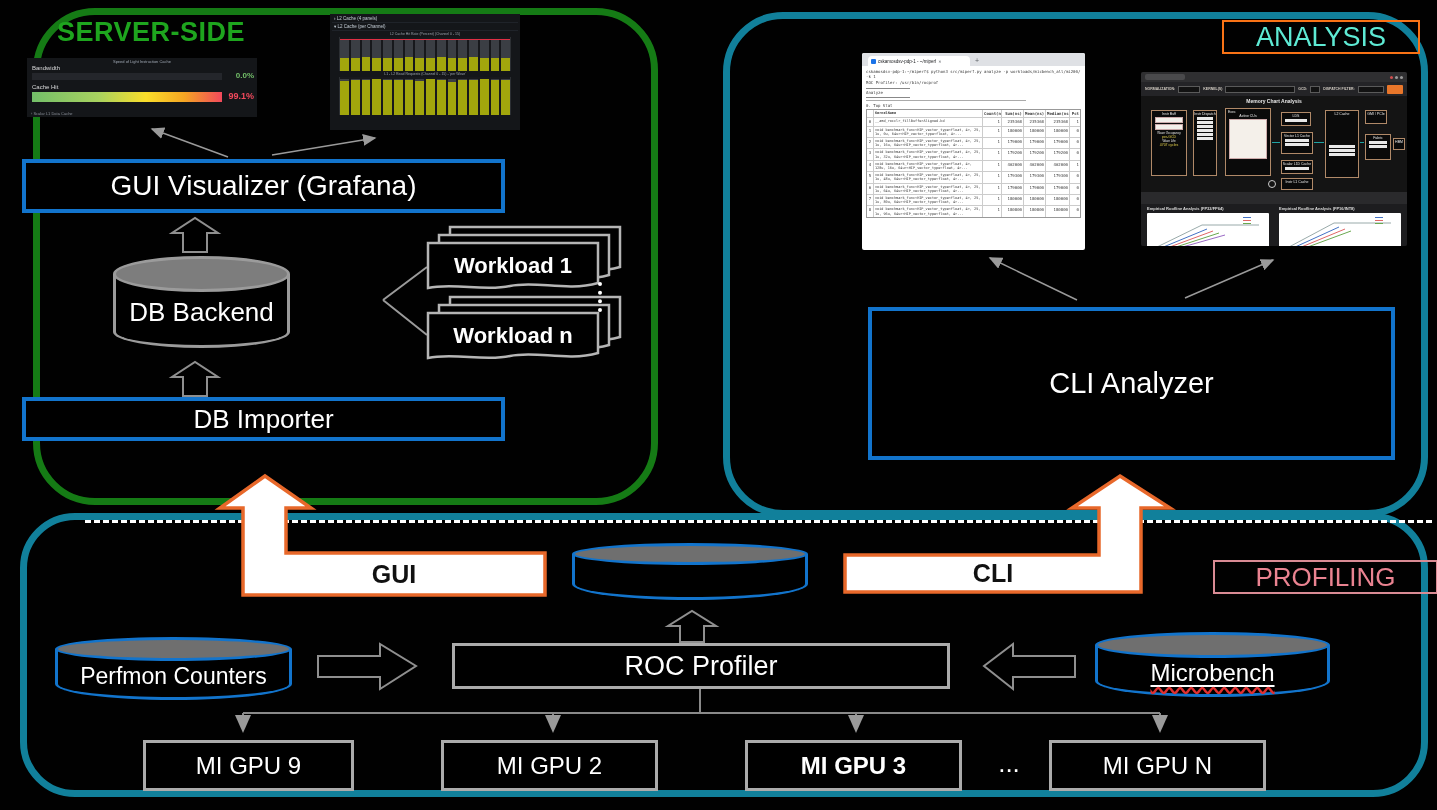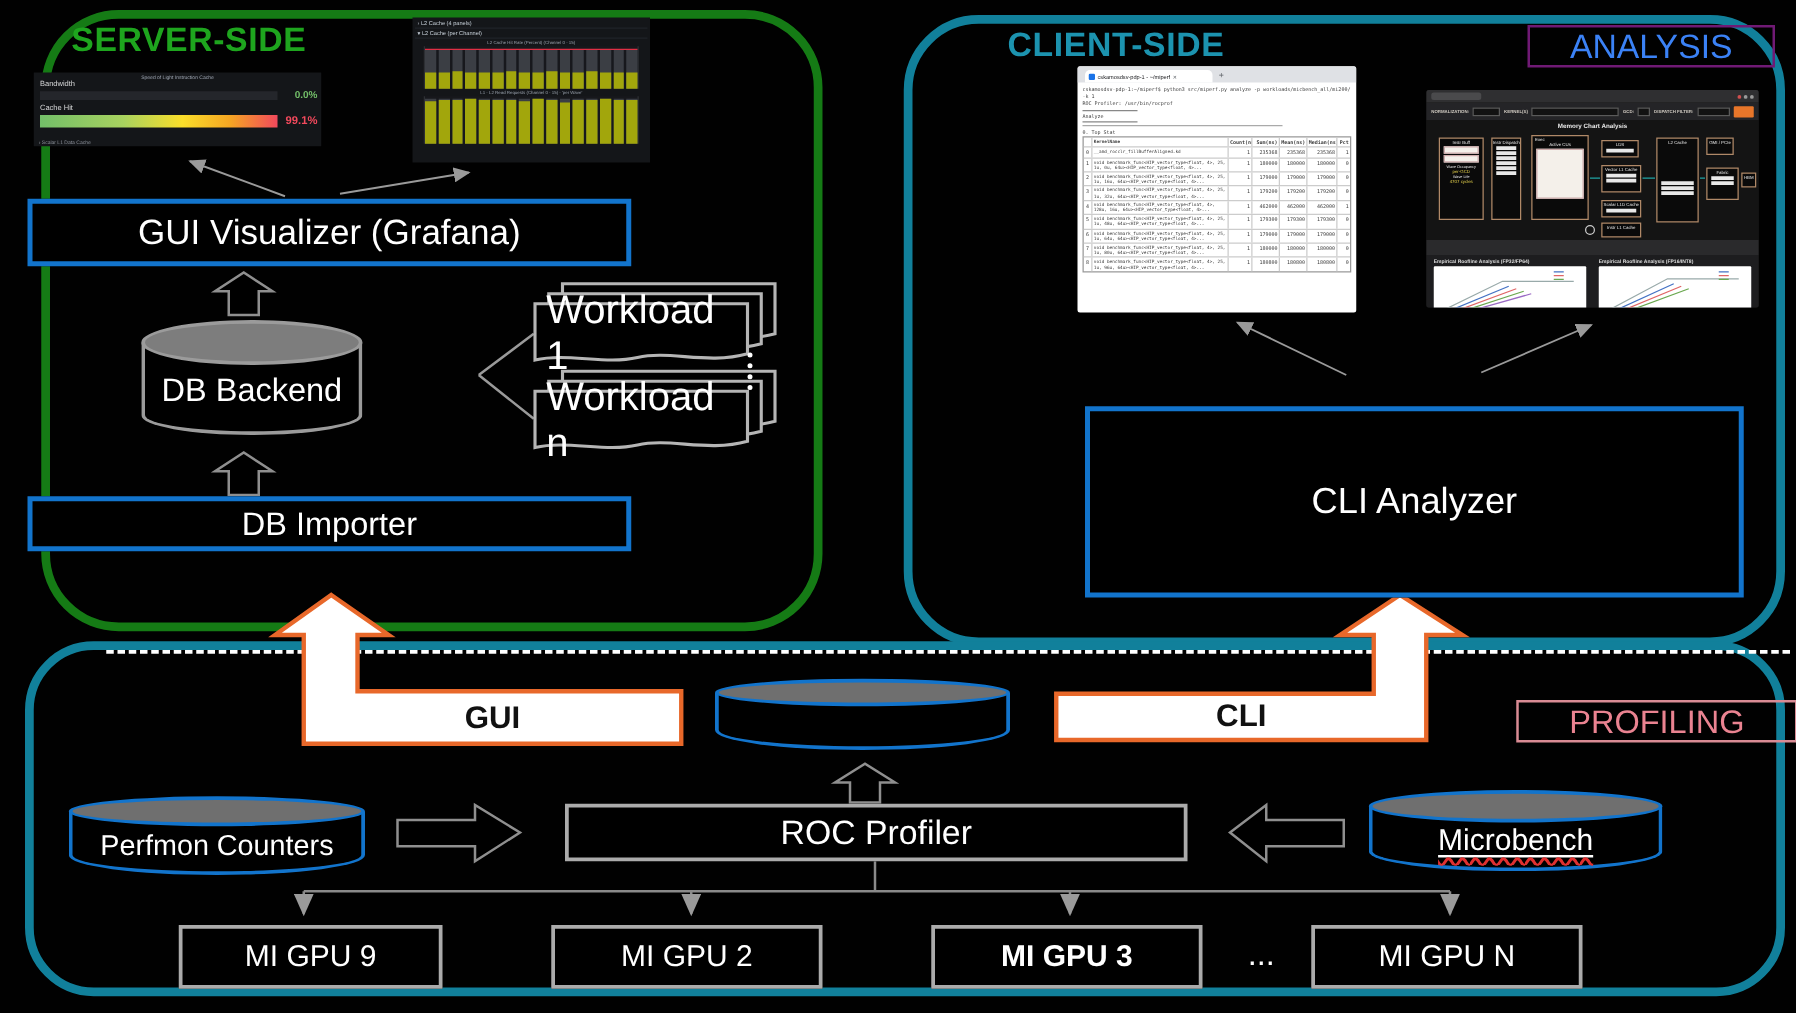--- a/index.html
+++ b/index.html
@@ -12,28 +12,28 @@
   .frame-green{left:33px;top:8px;width:625px;height:497px;border:7px solid #157b15;border-radius:62px;}
   .frame-client{left:723px;top:12px;width:705px;height:505px;border:7px solid #11809b;border-radius:60px;}
   .frame-prof{left:20px;top:513px;width:1408px;height:284px;border:7px solid #11809b;border-radius:55px;}
   .dashed{position:absolute;left:85px;top:520px;width:1347px;height:0;border-top:3px dashed #fff;z-index:2;}
 
   
   .sec-title{position:absolute;z-index:4;font-weight:bold;font-size:27px;letter-spacing:.5px;}
   #server-title{left:57px;top:17px;color:#1ea51e;}
   #client-title{left:806px;top:21px;color:#1c93af;}
   .tag{position:absolute;z-index:4;display:flex;align-items:center;justify-content:center;}
-  #analysis-tag{left:1222px;top:20px;width:198px;height:34px;border:2px solid #701a75;color:#3b82f6;font-size:27px;}
+  #analysis-tag{left:1222px;top:20px;width:198px;height:34px;border:2px solid #f97316;color:#5eead4;font-size:27px;}
   #profiling-tag{left:1213px;top:560px;width:225px;height:34px;border:2px solid #d98b94;color:#ea8391;font-size:26px;}
 
   
   .bluebox{position:absolute;z-index:4;border:4px solid #1274cc;background:#000;display:flex;align-items:center;justify-content:center;}
   #gui-viz{left:22px;top:159px;width:483px;height:54px;font-size:28px;}
   #db-importer{left:22px;top:397px;width:483px;height:44px;font-size:26px;}
-  #cli-analyzer{left:868px;top:325px;width:527px;height:153px;font-size:29px;}
+  #cli-analyzer{left:868px;top:307px;width:527px;height:153px;font-size:29px;}
   .graybox{position:absolute;z-index:4;border:3px solid #ababab;background:#000;display:flex;align-items:center;justify-content:center;}
   #roc-profiler{left:452px;top:643px;width:498px;height:46px;font-size:27px;}
   .gpu{top:740px;height:51px;font-size:24px;}
   #gpu-0{left:143px;width:211px;} #gpu-1{left:441px;width:217px;}
   #gpu-2{left:745px;width:217px;font-weight:bold;} #gpu-3{left:1049px;width:217px;}
   #gpu-ellipsis{position:absolute;left:985px;top:748px;width:48px;z-index:4;font-size:26px;text-align:center;}
 
   
   .cyl{position:absolute;z-index:4;}
   .cyl-body{position:absolute;left:0;right:0;top:calc(var(--eh)/2);bottom:0;background:#000;
@@ -43,21 +43,21 @@
   .cyl-label{position:absolute;left:0;right:0;top:calc(var(--eh)/2 + 3px);bottom:0;display:flex;
              align-items:center;justify-content:center;}
   #db-backend{left:113px;top:256px;width:177px;height:92px;--c:#9b9b9b;--eh:36px;--tf:#7d7d7d;font-size:26px;}
   #csv-suite{left:572px;top:543px;width:236px;height:57px;--c:#1274cc;--eh:22px;font-size:24px;}
   #perfmon{left:55px;top:637px;width:237px;height:63px;--c:#1274cc;--eh:24px;font-size:23px;}
   #microbench{left:1095px;top:632px;width:235px;height:65px;--c:#1274cc;--eh:26px;font-size:24px;}
   .ul-w{text-decoration:underline;text-underline-offset:4px;}
   .ul-r{text-decoration:underline wavy #e03030;text-underline-offset:6px;}
 
   
-  .wl-label{position:absolute;z-index:5;width:152px;height:38px;display:flex;align-items:center;justify-content:center;font-size:32px;}
+  .wl-label{position:absolute;z-index:5;width:152px;height:38px;display:flex;align-items:center;justify-content:center;font-size:22px;font-weight:bold;}
   #wl-1{left:437px;top:247px;} #wl-n{left:437px;top:317px;}
   #wl-dots{position:absolute;left:598px;top:282px;height:30px;width:0;border-left:4px dotted #fff;z-index:4;}
 
   
   .oarrow-label{position:absolute;z-index:5;display:flex;align-items:center;justify-content:center;
                 color:#111;font-weight:bold;font-size:25px;}
   #gui-label{left:243px;top:556px;width:302px;height:36px;}
   #cli-label{left:845px;top:556px;width:296px;height:34px;}
 
   svg.overlay{position:absolute;left:0;top:0;z-index:3;pointer-events:none;}
@@ -182,21 +182,20 @@
     <line x1="243" y1="713" x2="243" y2="731" stroke="#8a8a8a" stroke-width="2" marker-end="url(#ah)"></line>
     <line x1="553" y1="713" x2="553" y2="731" stroke="#8a8a8a" stroke-width="2" marker-end="url(#ah)"></line>
     <line x1="856" y1="713" x2="856" y2="731" stroke="#8a8a8a" stroke-width="2" marker-end="url(#ah)"></line>
     <line x1="1160" y1="713" x2="1160" y2="731" stroke="#8a8a8a" stroke-width="2" marker-end="url(#ah)"></line>
 
     <polygon points="265,476 311,508 286,508 286,553 545,553 545,595 243,595 243,508 220,508" fill="#fff" stroke="#e8682a" stroke-width="3.5"></polygon>
     <polygon points="1120,476 1170,508 1141,508 1141,592 845,592 845,555 1099,555 1099,508 1072,508" fill="#fff" stroke="#e8682a" stroke-width="3.5"></polygon>
   </svg>
 
   <div class="sec-title" id="server-title">SERVER-SIDE</div>
-  <div class="sec-title" id="client-title">CLIENT-SIDE</div>
   <div class="tag" id="analysis-tag">ANALYSIS</div>
   <div class="tag" id="profiling-tag">PROFILING</div>
 
   <div id="sol-panel">
     <div class="p-title">Speed of Light Instruction Cache</div>
     <div class="g-label" style="top:7px;">Bandwidth</div>
     <div class="g-track" style="top:15px;"></div>
     <div class="g-val" style="top:13px;font-size:8px;color:#73bf69;">0.0%</div>
     <div class="g-label" style="top:26px;">Cache Hit</div>
     <div class="g-grad" style="top:34px;"></div>

